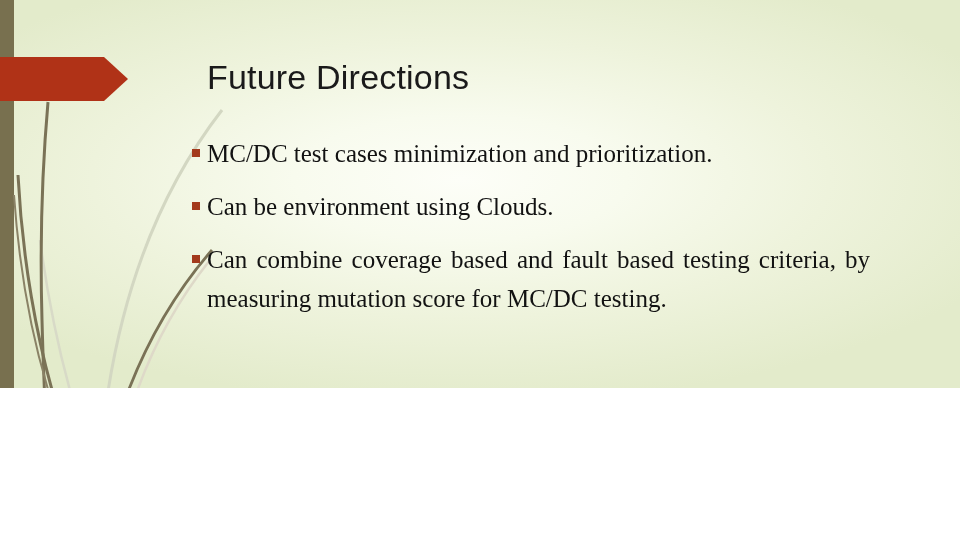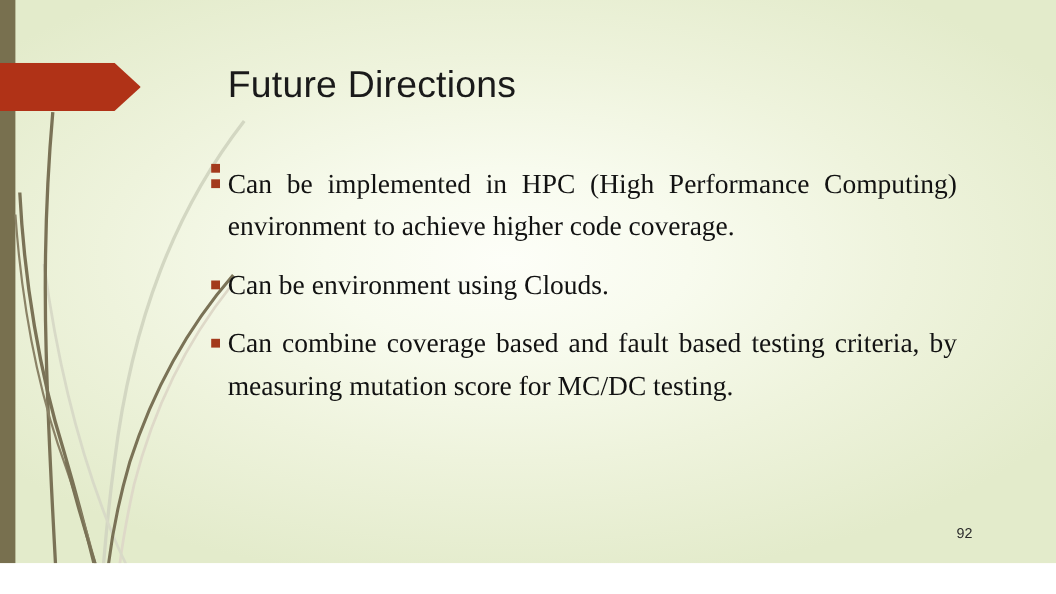--- a/index.html
+++ b/index.html
@@ -4,21 +4,21 @@
 <title>Future Directions</title>
 <style>
   html, body {
     margin: 0;
     padding: 0;
     background: #ffffff;
   }
   #slide {
     position: relative;
     width: 960px;
-    height: 512px;
+    height: 388px;
     overflow: hidden;
     font-family: "Liberation Serif", "DejaVu Serif", serif;
     
     background:
       radial-gradient(ellipse 62% 58% at 48% 46%,
         #fdfef8 0%,
         #f8fbee 28%,
         #eef3dc 62%,
         #e3ebcb 100%),
       linear-gradient(135deg, #e6edd0 0%, #f4f8e8 45%, #e4ecca 100%);
@@ -127,26 +127,23 @@
   </svg>
 
   <div class="arrow-banner"></div>
 
   <div class="slide-title">Future Directions</div>
 
   <div class="body-block">
 
     <div class="bullet-item no-justify">
       <span class="bullet-marker"></span>
+      <span>MC/DC test cases minimization and prioritization.</span>
     </div>
 
-    <div class="bullet-item">
-      <span class="bullet-marker"></span>
-      <span>Can be implemented in HPC (High Performance Computing) environment to achieve higher code coverage.</span>
-    </div>
 
     <div class="bullet-item no-justify">
       <span class="bullet-marker"></span>
       <span>Can be environment  using Clouds.</span>
     </div>
 
     <div class="bullet-item">
       <span class="bullet-marker"></span>
       <span>Can combine coverage based and fault based testing criteria, by measuring  mutation score for MC/DC testing.</span>
     </div>

